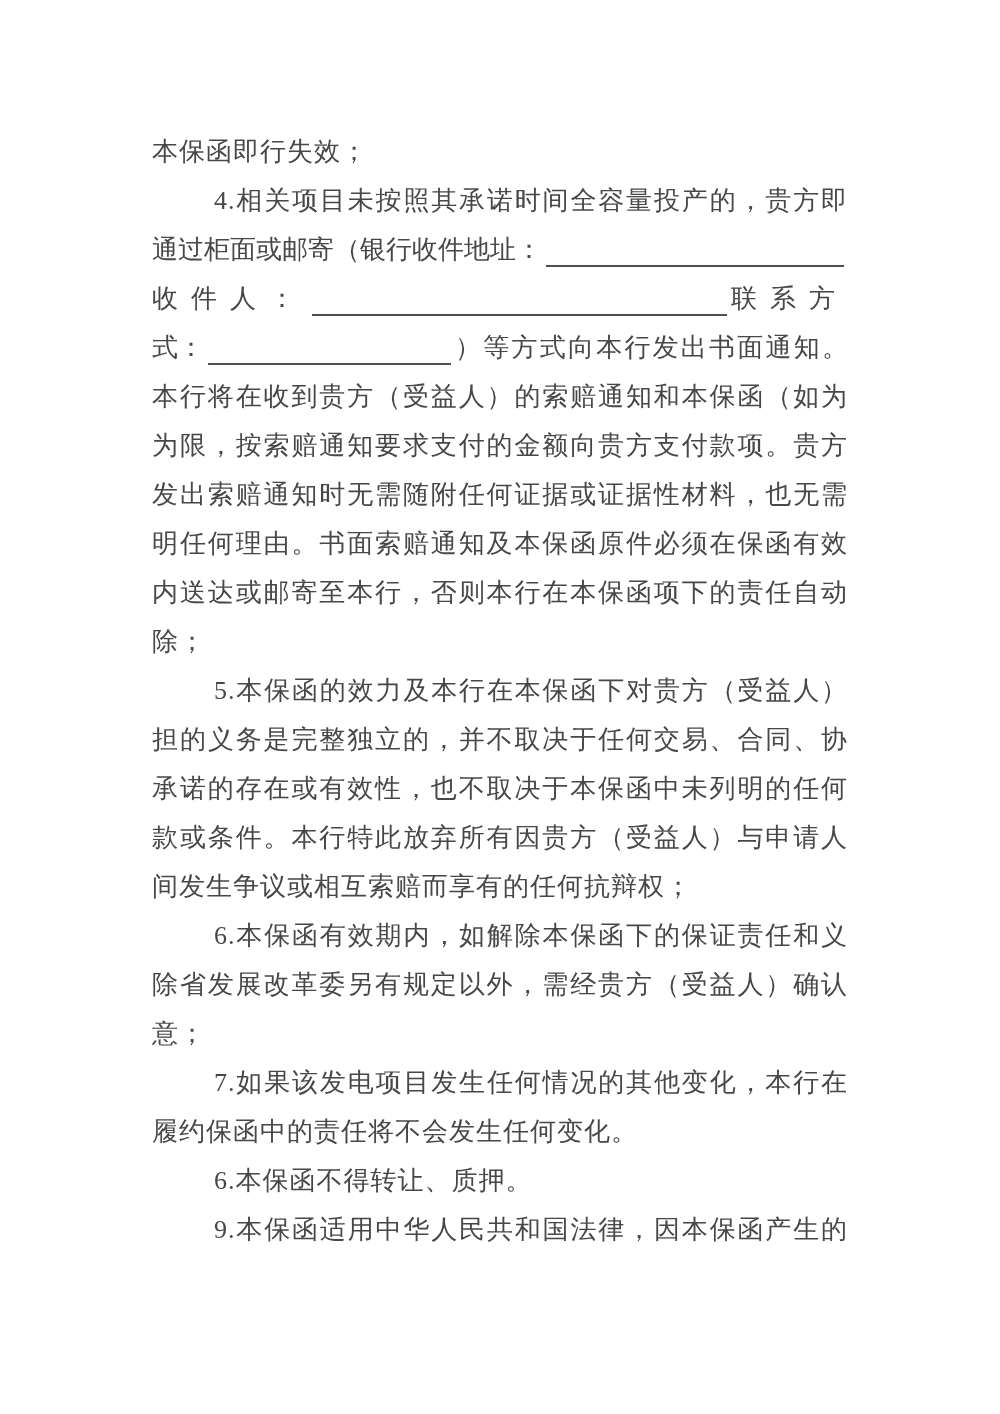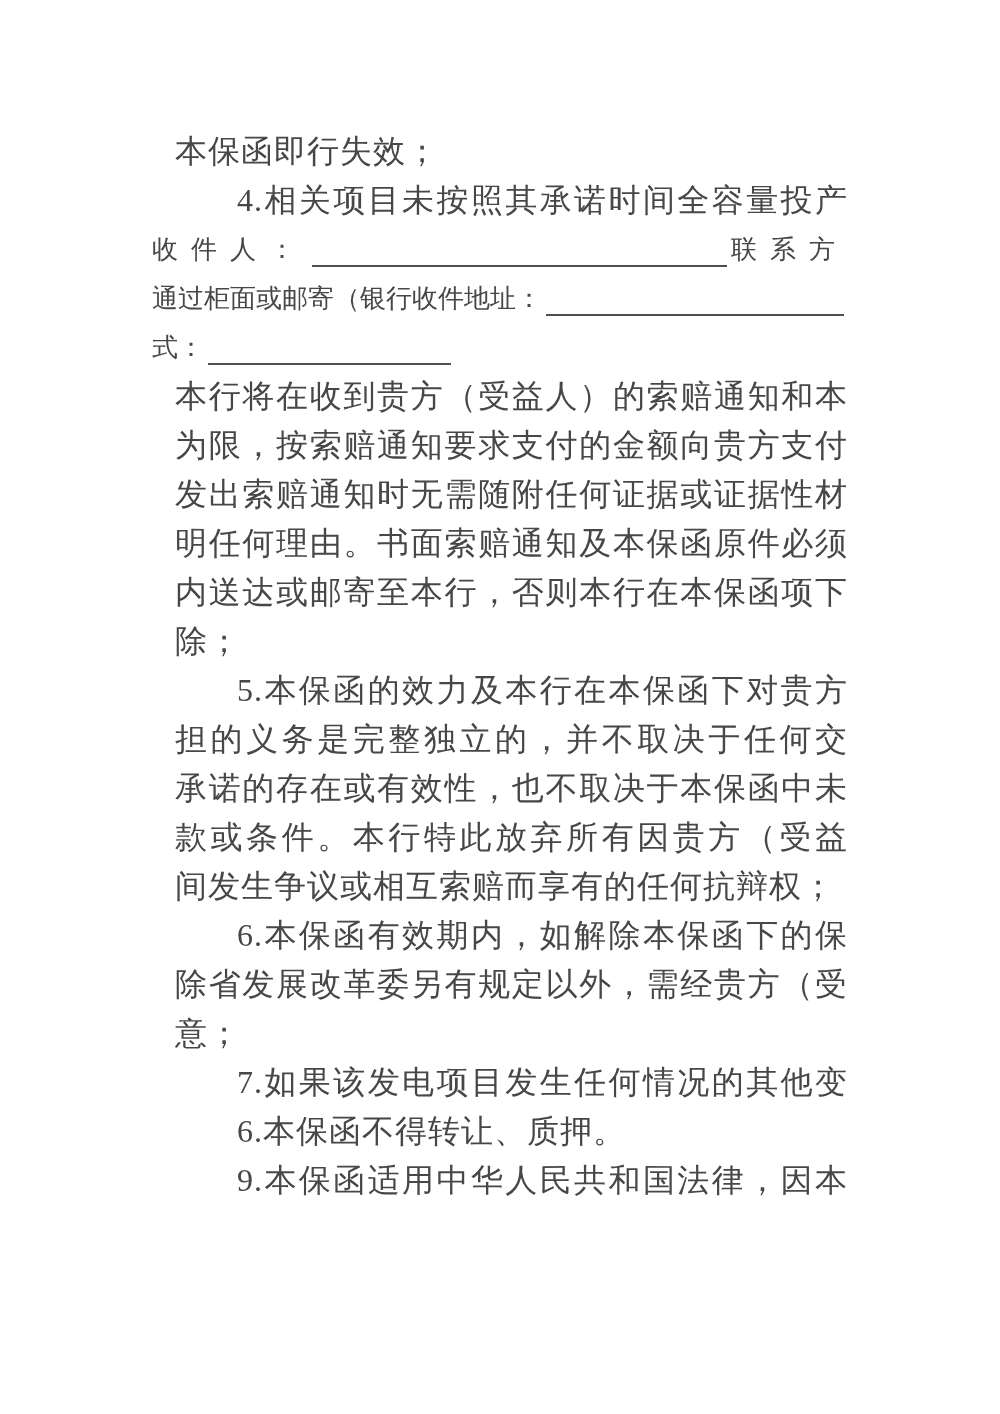--- a/index.html
+++ b/index.html
@@ -15,28 +15,27 @@
   }
   .page {
     box-sizing: border-box;
     width: 1000px;
     height: 1414px;
     padding: 127px 152px 0 152px;
     background: #ffffff;
     color: #474747;
   }
   .line {
-    font-size: 32px;
+    font-size: 26px;
     height: 49px;
     line-height: 49px;
     letter-spacing: 1px;
     text-align: justify;
     text-align-last: justify;
     overflow: hidden;
-    margin-left: 23px;
   }
   
   .line.end {
     text-align: left;
     text-align-last: left;
   }
   
   .line.ind {
     text-indent: 62px;
   }
@@ -75,51 +74,53 @@
 </head>
 <body>
 
 <div class="page">
 
   <div class="line end">本保函即行失效；</div>
 
   <div class="line ind">4.相关项目未按照其承诺时间全容量投产的，贵方即可</div>
 
   <div class="line-flex">
+    <span class="seg">通过柜面或邮寄（银行收件地址：</span>
+    <span class="blank"></span>
+  </div>
+
+  <div class="line-flex">
     <span class="seg spread">收件人：</span>
     <span class="blank"></span>
     <span class="seg spread">联系方</span>
   </div>
 
   <div class="line-flex">
-    <span class="seg">通过柜面或邮寄（银行收件地址：</span>
-    <span class="blank"></span>
-  </div>
-
-  <div class="line-flex">
     <span class="seg">式：</span>
     <span class="blank fixed"></span>
+    <span class="seg grow">）等方式向本行发出书面通知。</span>
   </div>
 
   <div class="line">本行将在收到贵方（受益人）的索赔通知和本保函（如为纸</div>
   <div class="line">为限，按索赔通知要求支付的金额向贵方支付款项。贵方在</div>
   <div class="line">发出索赔通知时无需随附任何证据或证据性材料，也无需说</div>
   <div class="line">明任何理由。书面索赔通知及本保函原件必须在保函有效期</div>
   <div class="line">内送达或邮寄至本行，否则本行在本保函项下的责任自动解</div>
   <div class="line end">除；</div>
 
   <div class="line ind">5.本保函的效力及本行在本保函下对贵方（受益人）承</div>
   <div class="line">担的义务是完整独立的，并不取决于任何交易、合同、协议、</div>
   <div class="line">承诺的存在或有效性，也不取决于本保函中未列明的任何条</div>
   <div class="line">款或条件。本行特此放弃所有因贵方（受益人）与申请人之</div>
   <div class="line end">间发生争议或相互索赔而享有的任何抗辩权；</div>
 
   <div class="line ind">6.本保函有效期内，如解除本保函下的保证责任和义务，</div>
   <div class="line">除省发展改革委另有规定以外，需经贵方（受益人）确认同</div>
   <div class="line end">意；</div>
 
   <div class="line ind">7.如果该发电项目发生任何情况的其他变化，本行在本</div>
+  <div class="line end">履约保函中的责任将不会发生任何变化。</div>
 
   <div class="line ind end">6.本保函不得转让、质押。</div>
 
   <div class="line ind">9.本保函适用中华人民共和国法律，因本保函产生的争</div>
 
 </div>
 
 </body></html>

